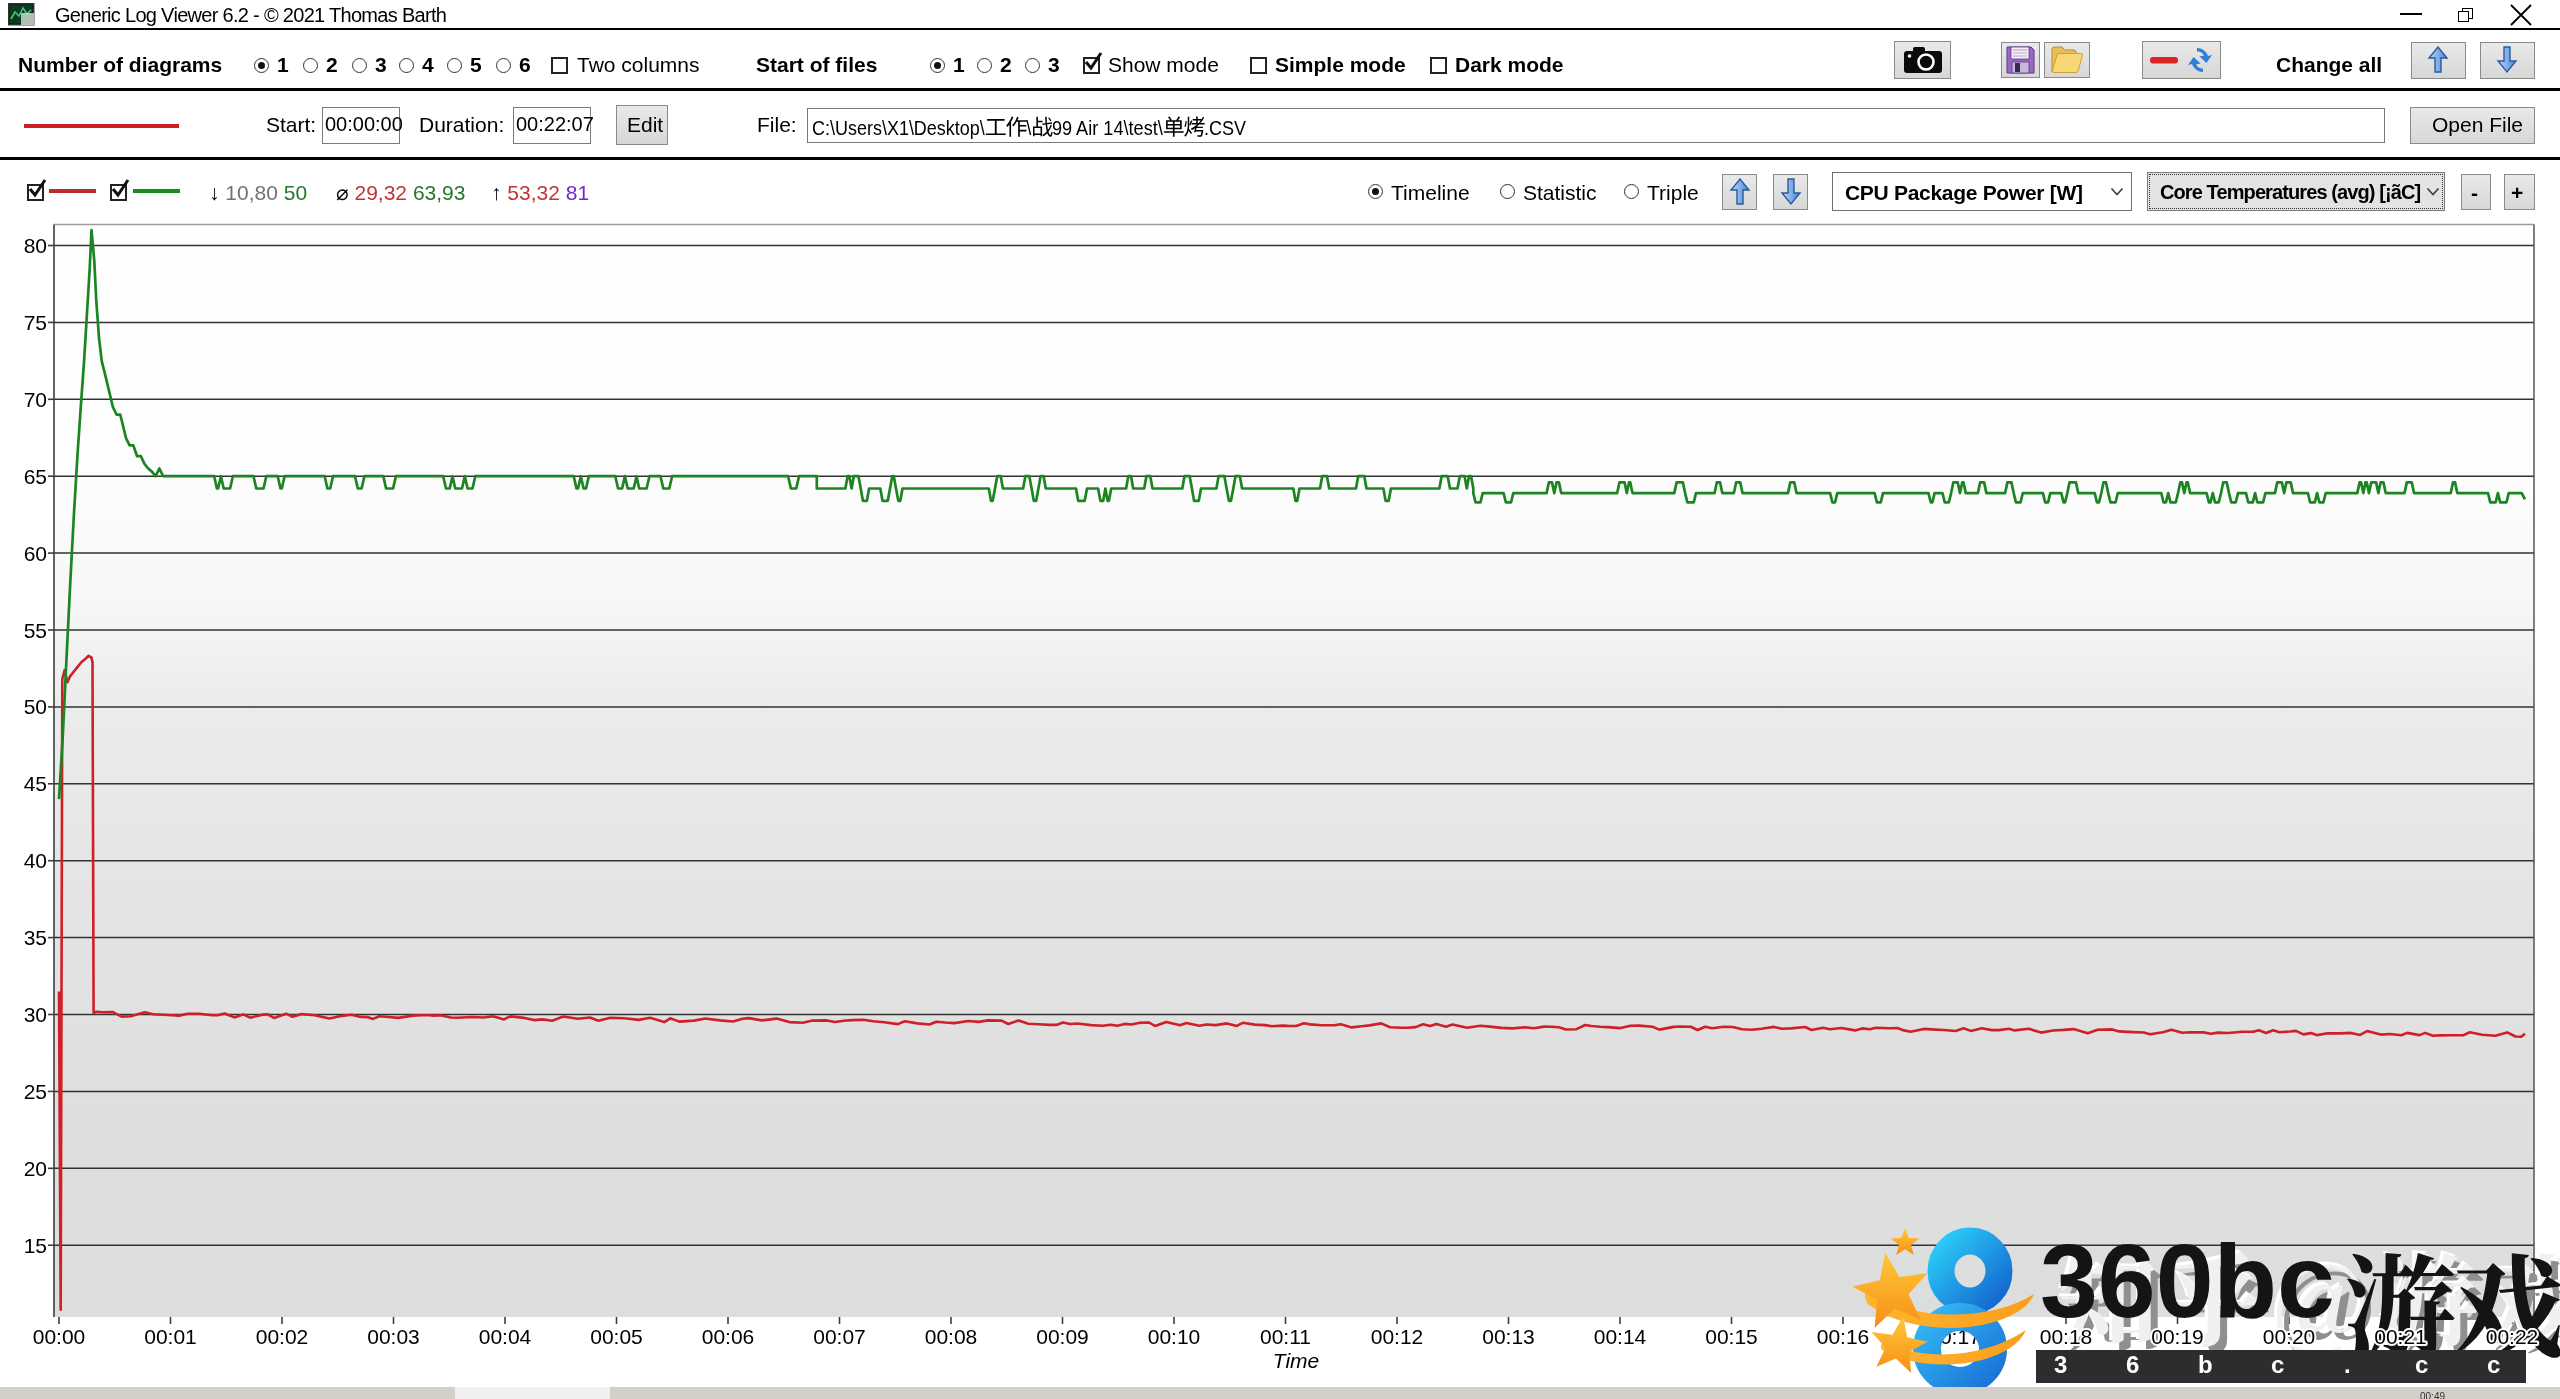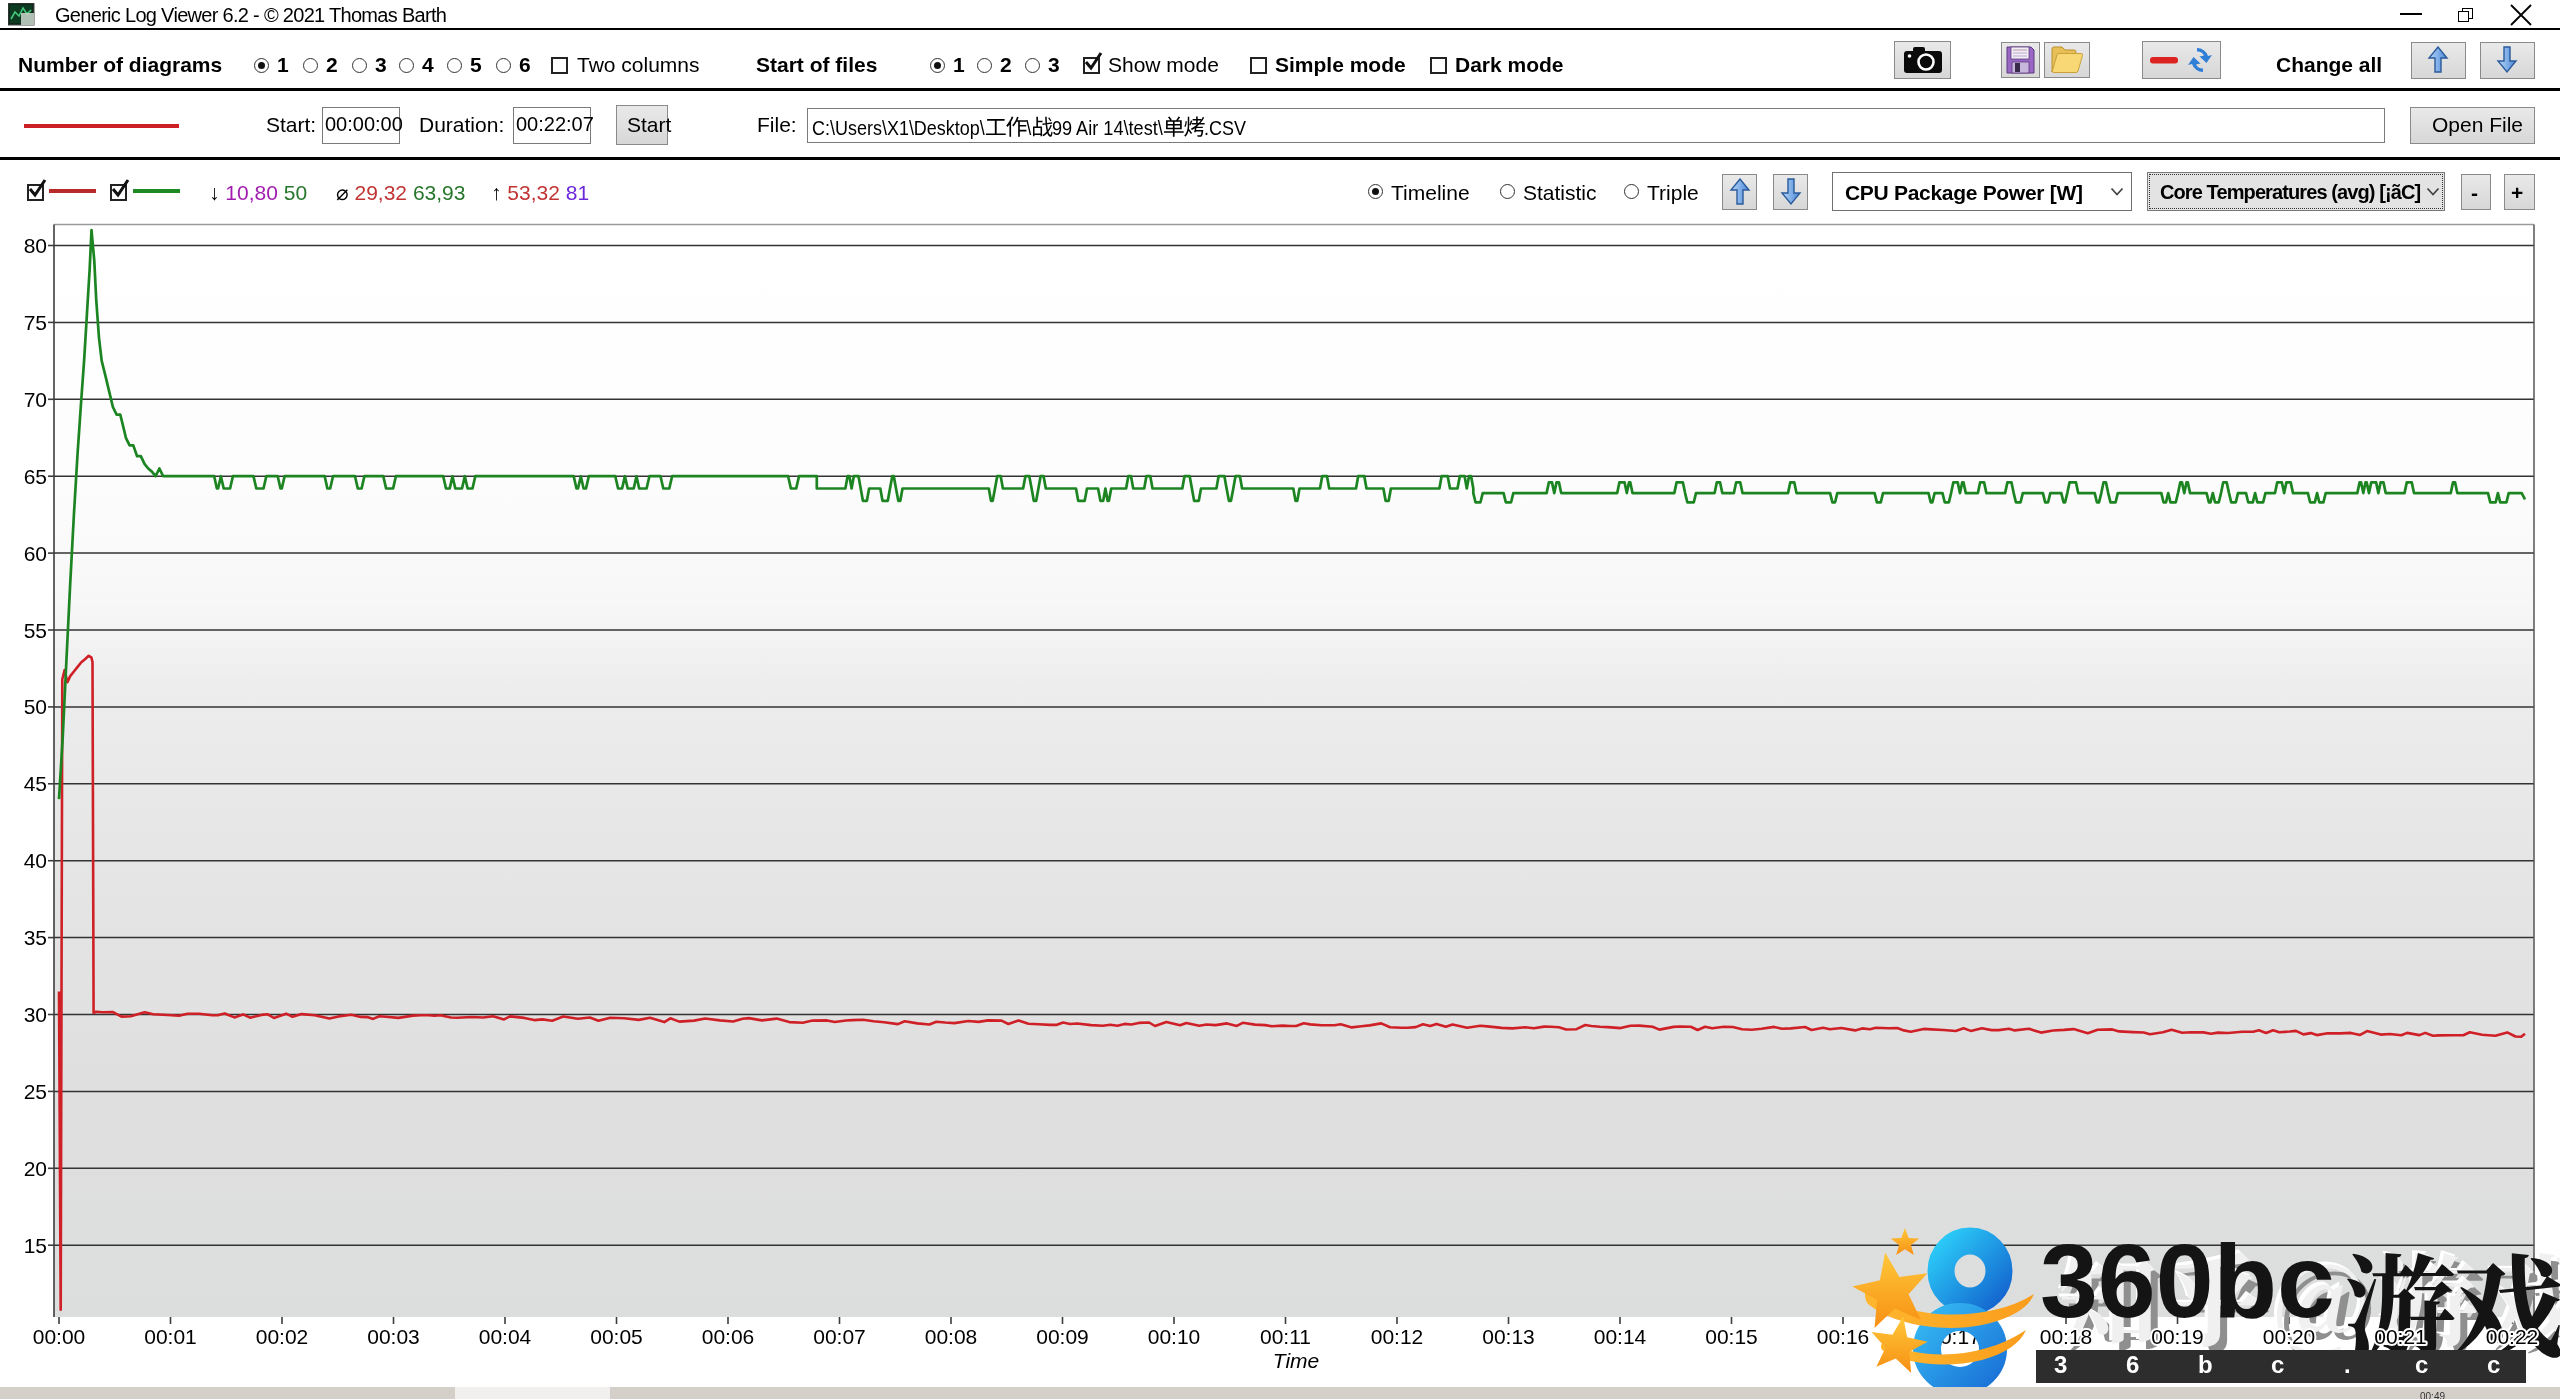--- a/index.html
+++ b/index.html
@@ -103,21 +103,21 @@
   </svg>
 <div class="hl" style="top:88px;height:3px"></div>
 <div style="position:absolute;left:24px;top:124px;width:155px;height:3.5px;background:#cc2024"></div>
 <div class="t" style="left:266px;top:114px">Start:</div>
 <div class="inp" style="left:322px;top:107px;width:78px;height:37px"></div>
 <div class="t" style="left:325px;top:114px;font-size:20px">00:00:00</div>
 <div class="t" style="left:419px;top:114px">Duration:</div>
 <div class="inp" style="left:513px;top:107px;width:78px;height:37px"></div>
 <div class="t" style="left:516px;top:114px;font-size:20px">00:22:07</div>
 <div class="btn" style="left:616px;top:105px;width:52px;height:40px"></div>
-<div class="t" style="left:627px;top:114px">Start</div>
+<div class="t" style="left:627px;top:114px">Edit</div>
 <div class="t" style="left:757px;top:114px">File:</div>
 <div class="inp" style="left:807px;top:108px;width:1578px;height:35px"></div>
 <svg style="position:absolute;left:0;top:108px;font-family:'Liberation Sans'" width="2560" height="36">
     <text x="812.0" y="27" font-size="21" textLength="172.8" lengthAdjust="spacingAndGlyphs">C:\Users\X1\Desktop\</text>
     <g transform="translate(984.8,27.0) scale(0.02200,-0.02200)">
       <path d="M52 72V-3H951V72H539V650H900V727H104V650H456V72Z" fill="#000"></path>
     </g>
     <g transform="translate(1005.5,27.0) scale(0.02200,-0.02200)">
       <path d="M526 828C476 681 395 536 305 442C322 430 351 404 363 391C414 447 463 520 506 601H575V-79H651V164H952V235H651V387H939V456H651V601H962V673H542C563 717 582 763 598 809ZM285 836C229 684 135 534 36 437C50 420 72 379 80 362C114 397 147 437 179 481V-78H254V599C293 667 329 741 357 814Z" fill="#000"></path>
     </g>
@@ -140,21 +140,21 @@
 <div class="cb" style="left:27px;top:184px"></div>
 <svg style="position:absolute;left:27px;top:178px" width="22" height="24">
     <path d="M3 11 L8 17 L18 2" stroke="#111" stroke-width="3" fill="none"></path>
   </svg>
 <div style="position:absolute;left:49px;top:189px;width:47px;height:3.5px;background:#b92a2a"></div>
 <div class="cb" style="left:110px;top:184px"></div>
 <svg style="position:absolute;left:110px;top:178px" width="22" height="24">
     <path d="M3 11 L8 17 L18 2" stroke="#111" stroke-width="3" fill="none"></path>
   </svg>
 <div style="position:absolute;left:133px;top:189px;width:47px;height:3.5px;background:#1e8a24"></div>
-<div class="t" style="left:209px;top:182px">↓ <span style="color:#a21caf">10,80</span> <span style="color:#26762b">50</span></div>
+<div class="t" style="left:209px;top:182px">↓ <span style="color:#737373">10,80</span> <span style="color:#26762b">50</span></div>
 <div class="t" style="left:336px;top:182px">⌀ <span style="color:#c03434">29,32</span> <span style="color:#26762b">63,93</span></div>
 <div class="t" style="left:491px;top:182px">↑ <span style="color:#c03434">53,32</span> <span style="color:#6d28d9">81</span></div>
 <div class="radio sel" style="left:1368px;top:184px"></div>
 <div class="t" style="left:1391px;top:182px">Timeline</div>
 <div class="radio" style="left:1500px;top:184px"></div>
 <div class="t" style="left:1523px;top:182px">Statistic</div>
 <div class="radio" style="left:1624px;top:184px"></div>
 <div class="t" style="left:1647px;top:182px">Triple</div>
 <div class="btn" style="left:1722px;top:174px;width:35px;height:36px"></div><svg style="position:absolute;left:1728px;top:178px" width="24" height="28" viewBox="0 0 24 28">
     <polygon points="9,26 9,12 3,12 12,1 21,12 15,12 15,26" fill="url(#bluegrad)" stroke="#2a5a9a" stroke-width="1.4"></polygon>

